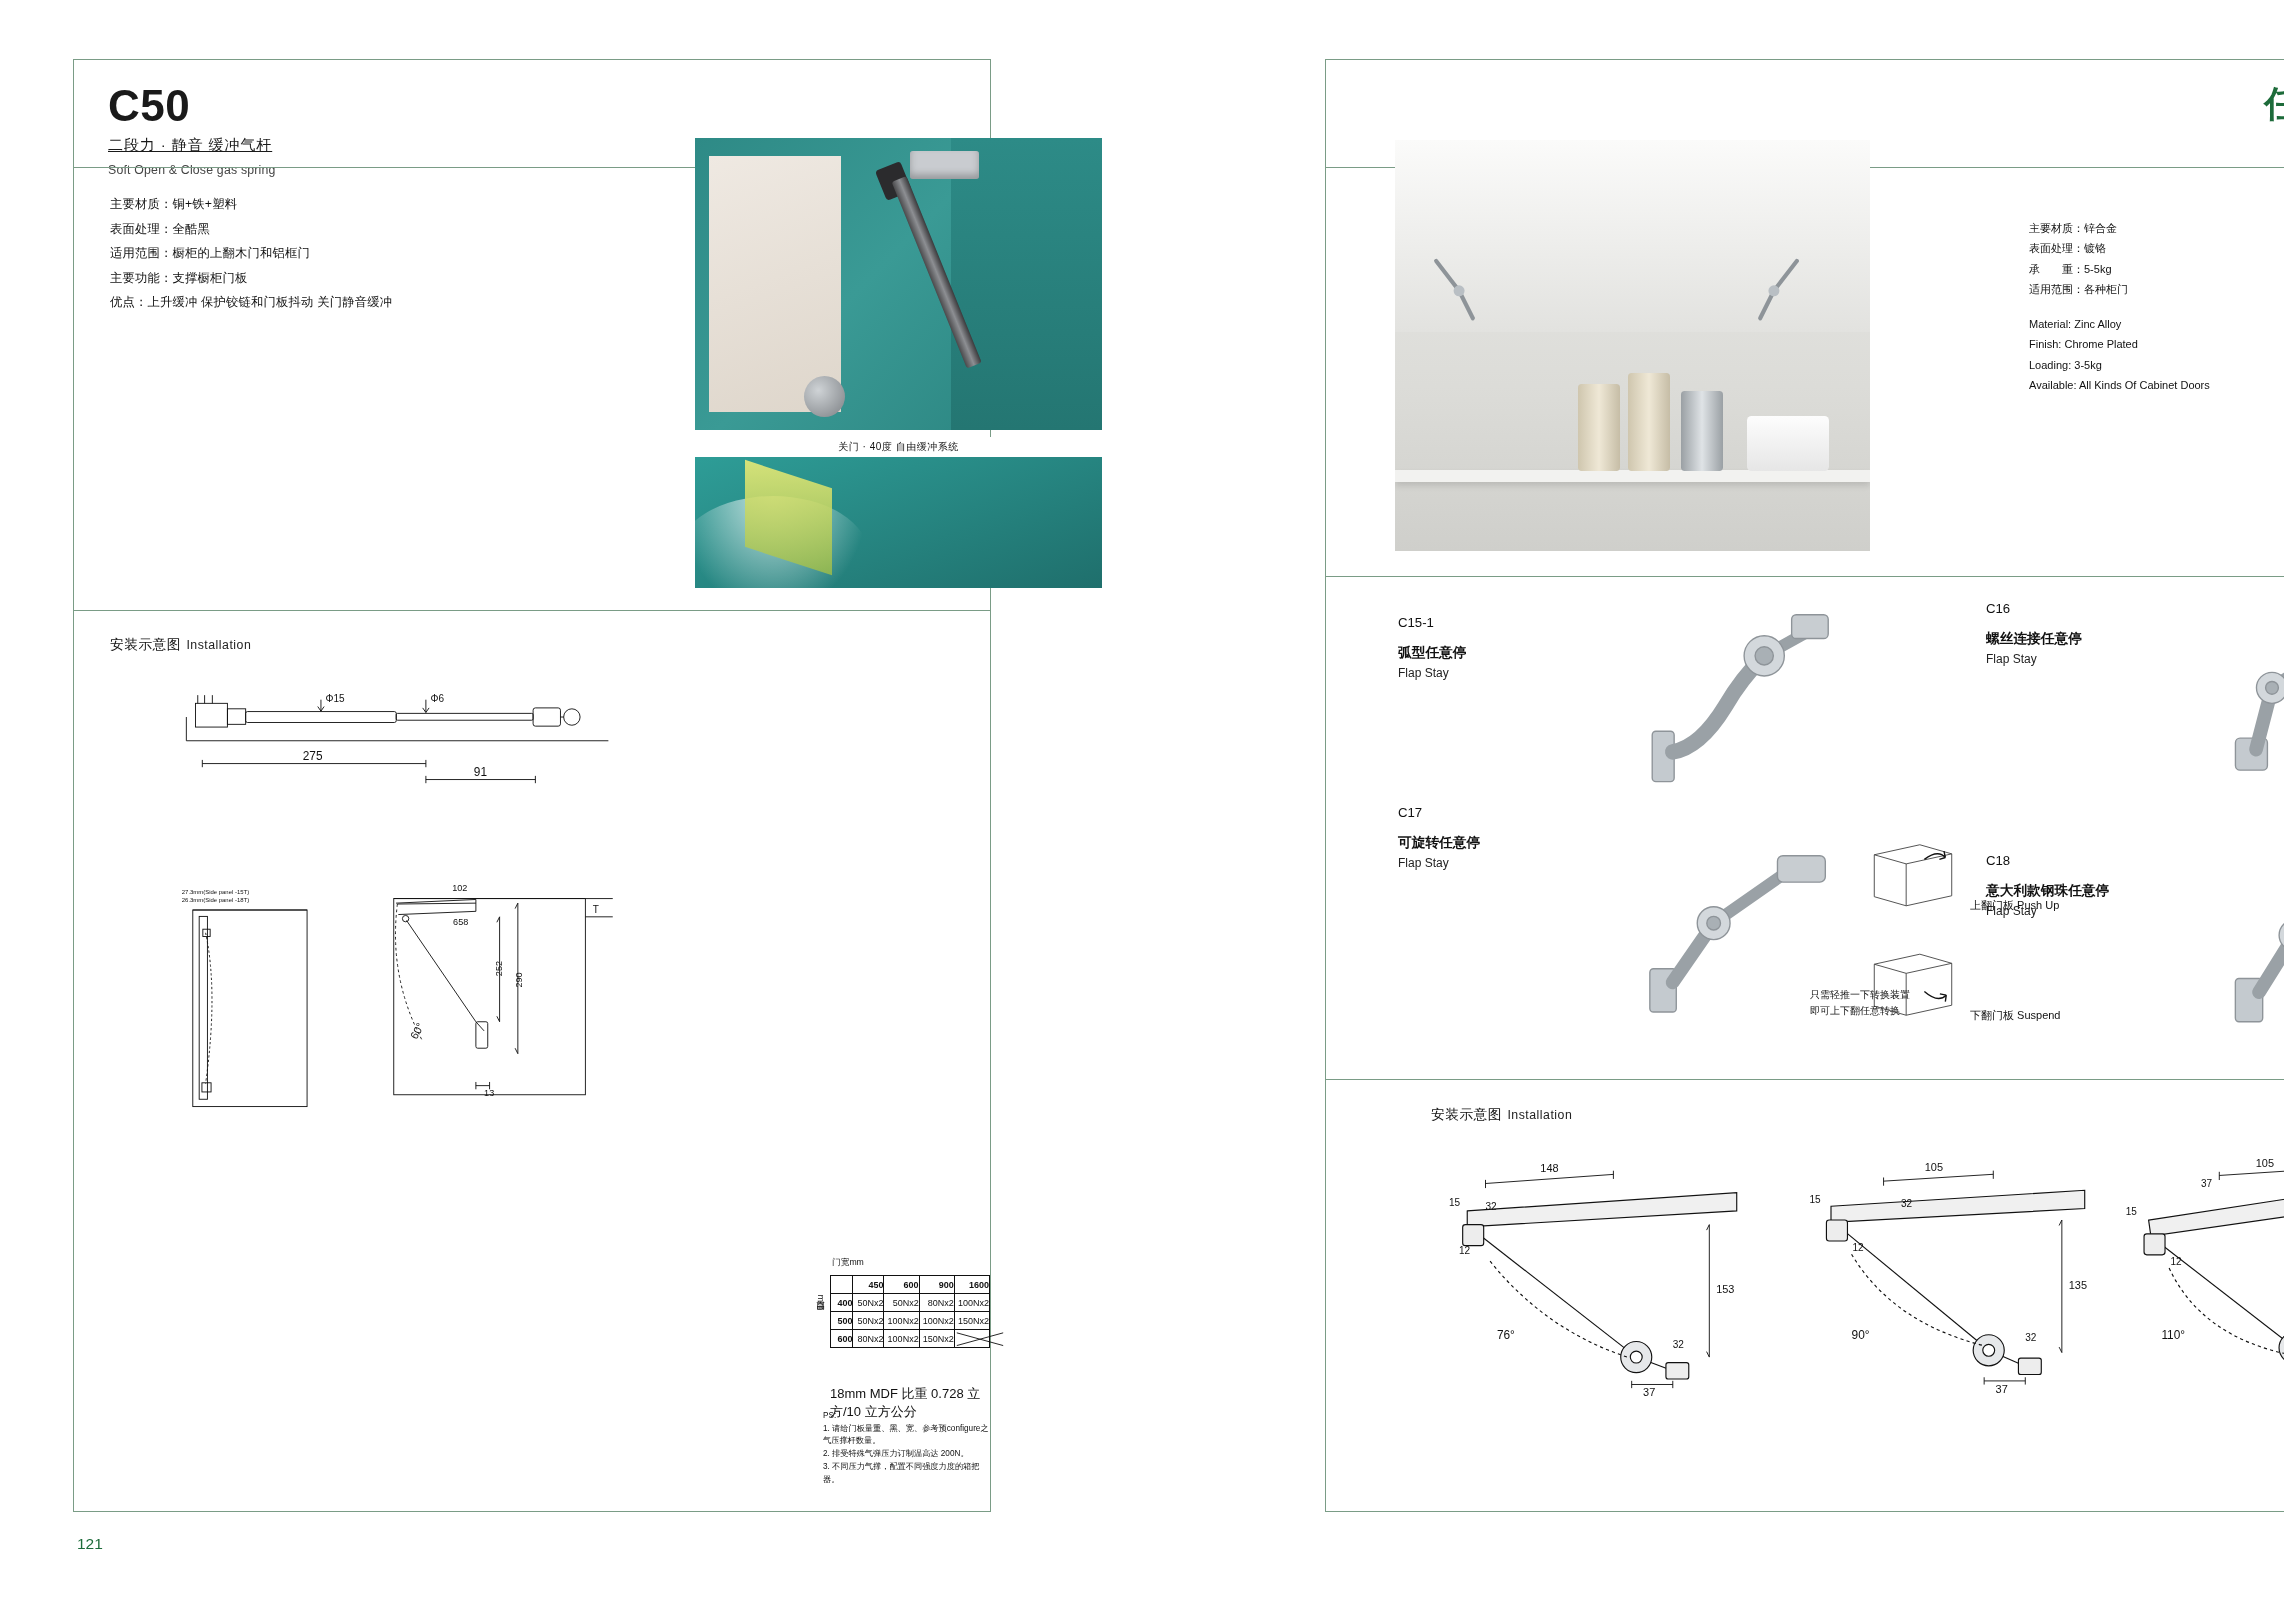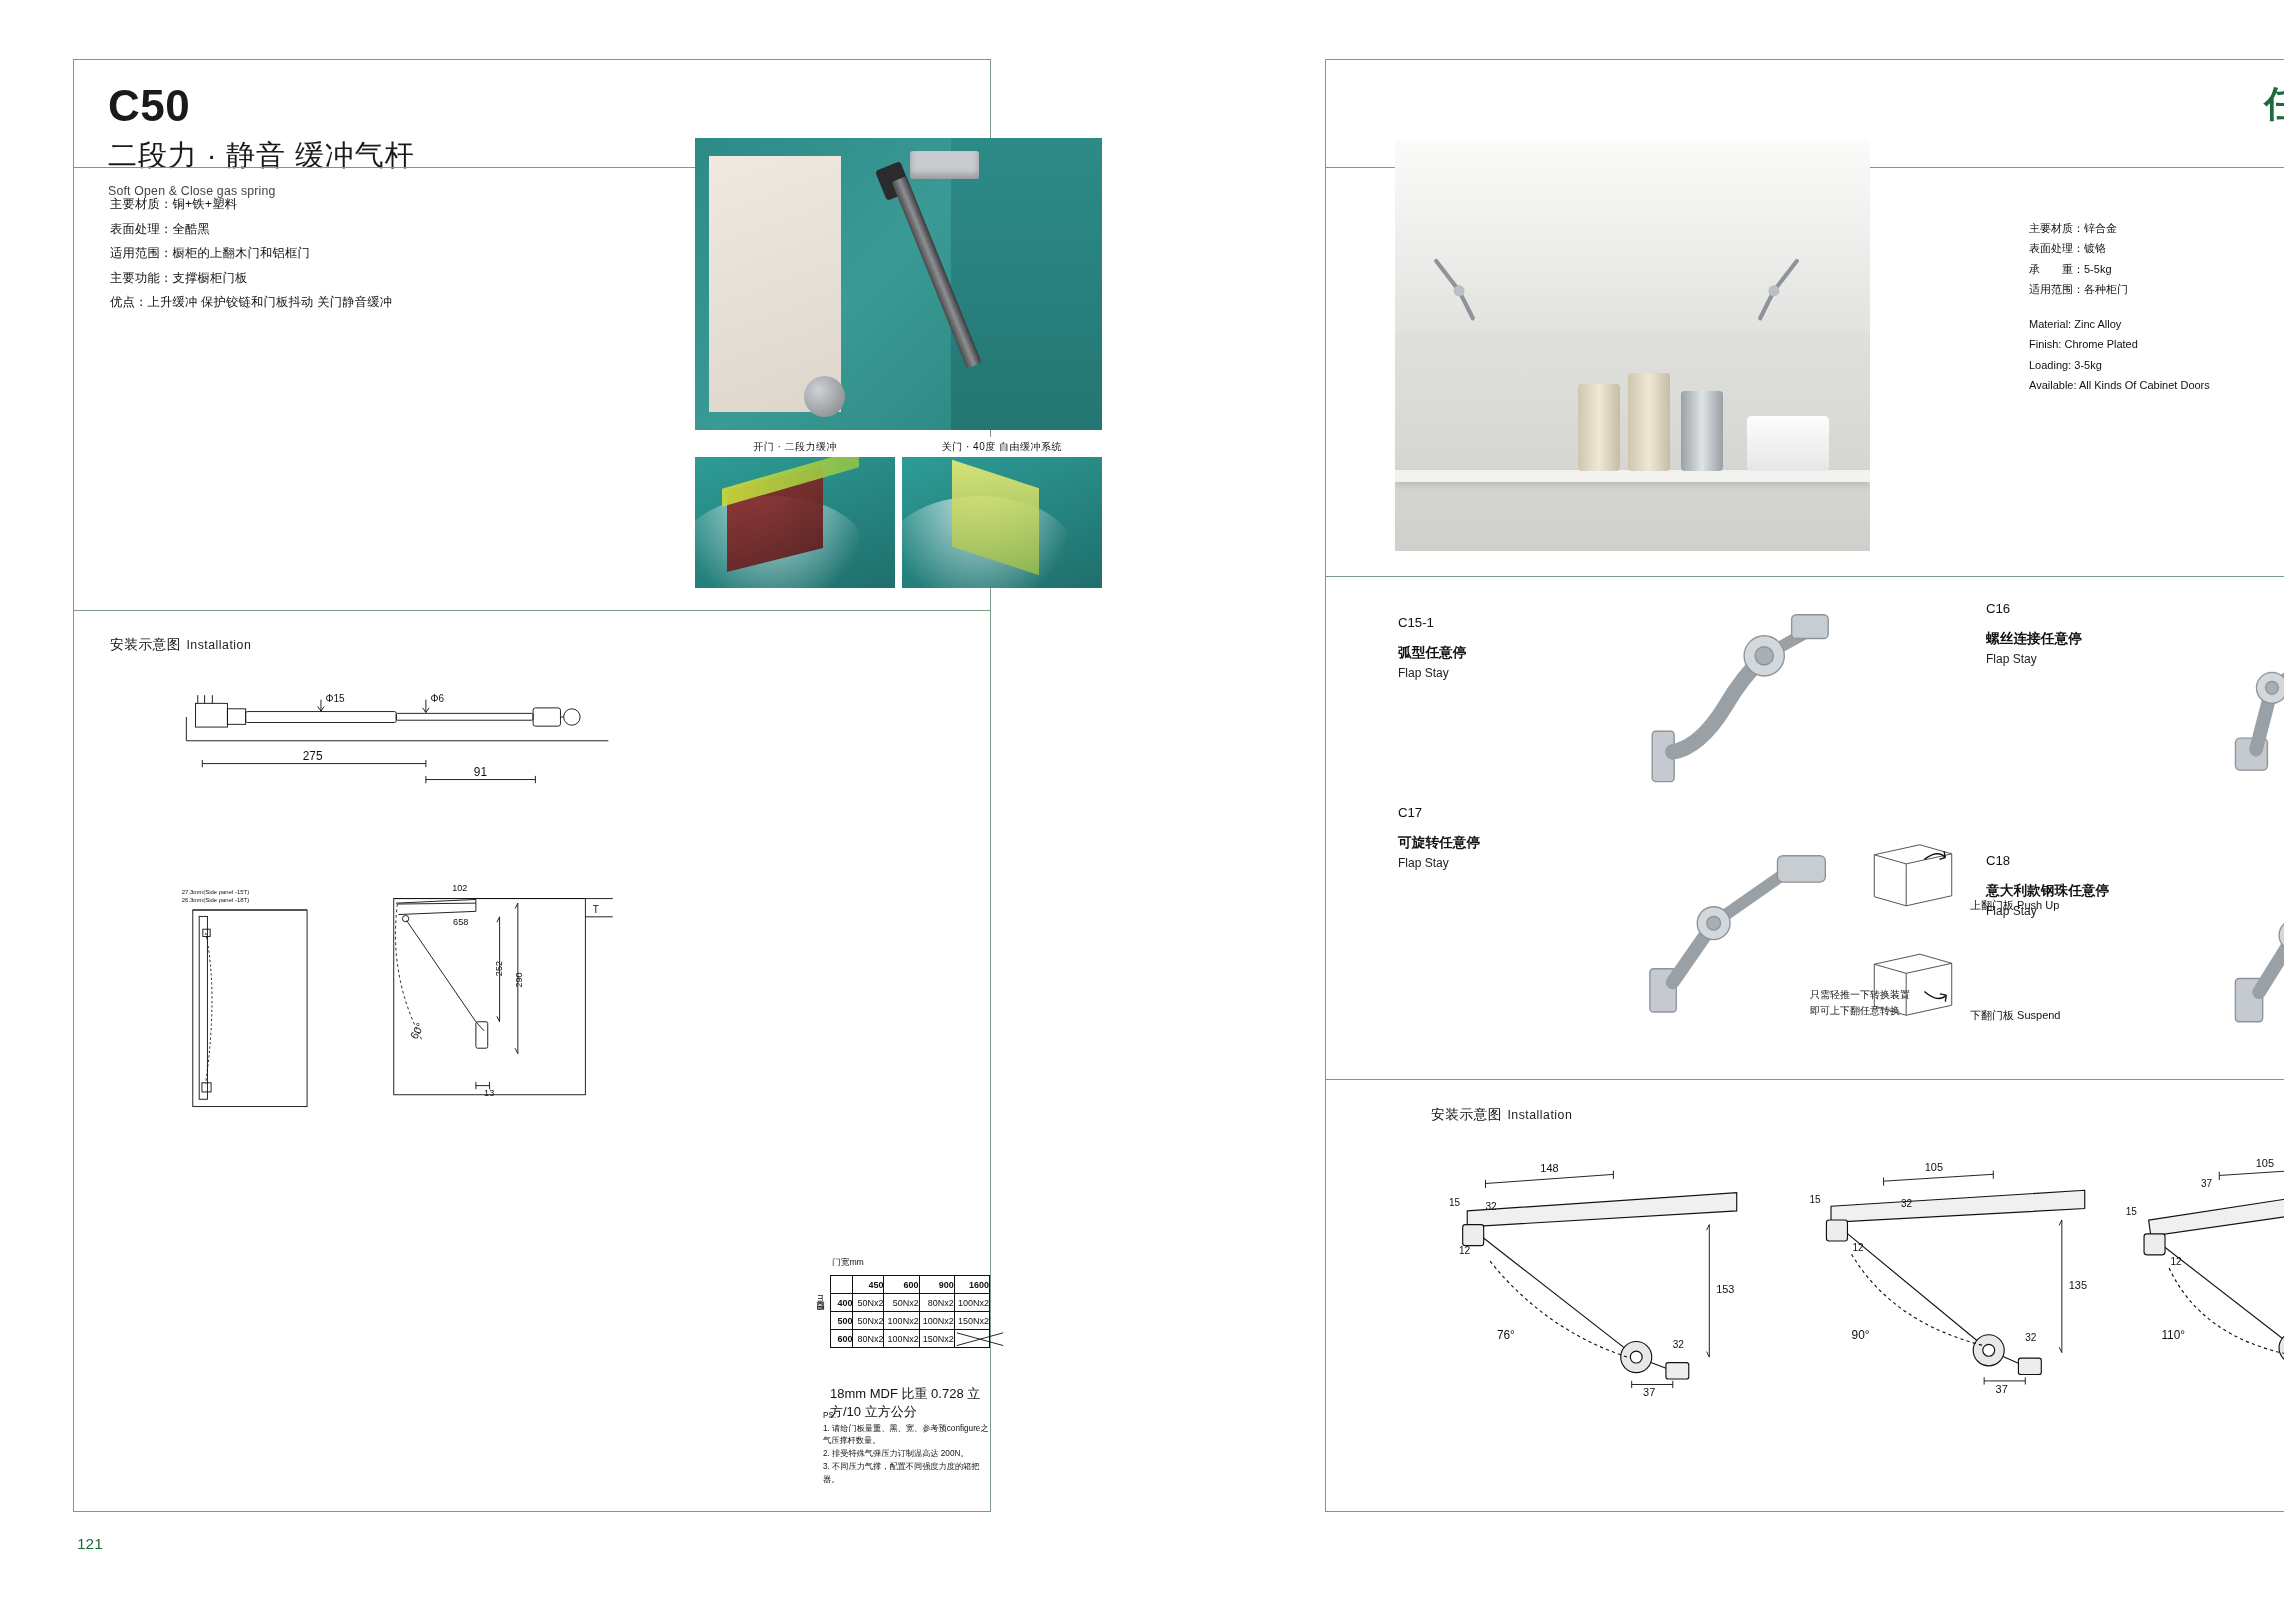--- a/index.html
+++ b/index.html
@@ -33,24 +33,25 @@
   
   .l-header { position: absolute; left: 34px; top: 23px; }
   .l-code {
     font-size: 44px;
     font-weight: bold;
     color: #1a1a1a;
     letter-spacing: 0.5px;
     line-height: 1.05;
   }
   .l-sub-cn {
-    font-size: 29px;
+    font-size: 15px;
     color: #1a1a1a;
     margin-top: 7.3px;
     letter-spacing: 0.9px;
+    text-decoration: underline;
   }
   .l-sub-en {
     font-size: 12.3px;
     color: #444;
     margin-top: 7.3px;
     letter-spacing: 0.2px;
   }
 
   
   .l-specs {
@@ -339,26 +340,20 @@
   <div class="photo-main">
     <div class="door"></div>
     <div class="wall"></div>
     <div class="hinge"></div>
     <div class="rod2"></div>
     <div class="rod"></div>
     <div class="cupbase"></div>
   </div>
 
   <div class="photo-sub-row">
-    <div class="photo-sub">
-      <div class="swoosh"></div>
-      <div class="panelA"></div>
-      <div class="panelB"></div>
-      <div class="cap">开门 · 二段力缓冲</div>
-    </div>
     <div class="photo-sub">
       <div class="swoosh"></div>
       <div class="glassY"></div>
       <div class="cap">关门 · 40度 自由缓冲系统</div>
     </div>
   </div>
 
   <div class="divider-h" style="top: 550px;"></div>
 
   <div class="sec-title" style="left:36px; top:576px;">

